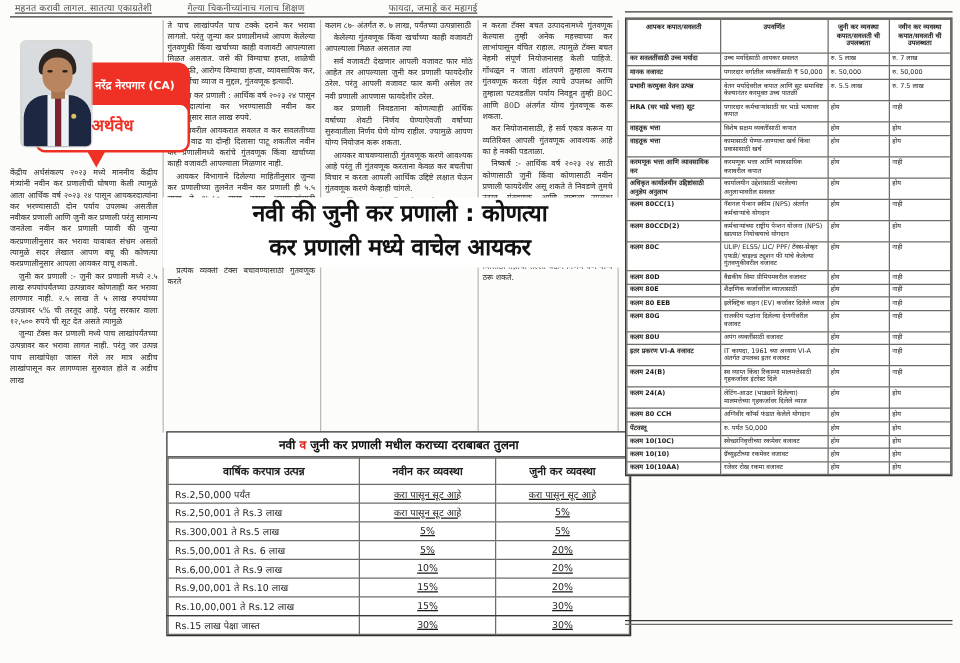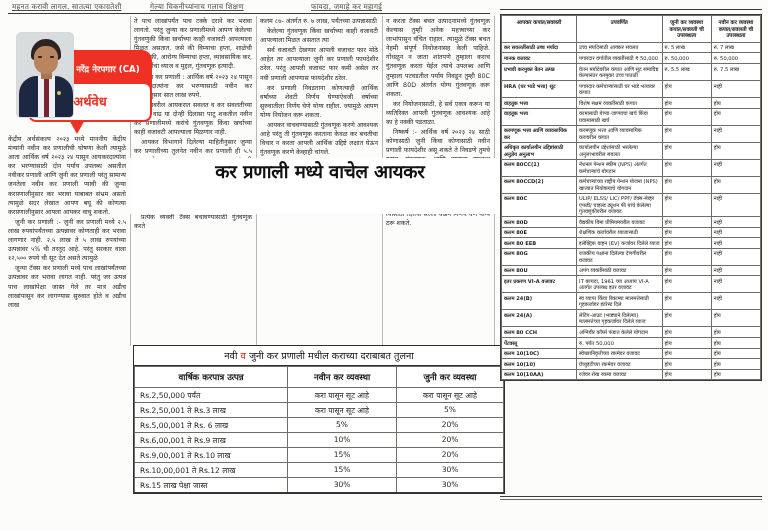--- a/index.html
+++ b/index.html
@@ -125,34 +125,34 @@
     line-height: 27px; letter-spacing: -.2px;
   }
 
   
   .cmp {
     position: absolute; left: 133px; top: 345px; width: 372px;
     border: 1.1px solid #2f2f2c; background: #fff;
   }
   .cmp-title {
     border-bottom: 1.1px solid #2f2f2c;
-    text-align: center; font-weight: normal; font-size: 9.6px;
+    text-align: center; font-weight: bold; font-size: 9.6px;
     padding: 2.5px 0 3px; color: #111;
   }
   .cmp-title .hl { color: #e0241b; }
   .cmp table { width: 100%; border-collapse: collapse; }
   .cmp th, .cmp td {
     border: .8px solid #6e6e69;
     font-size: 7.5px; padding: 2px 3px; color: #1d1d1b;
   }
   .cmp th {
     font-weight: bold; text-align: center; font-size: 8.6px; padding: 4px 2px;
   }
   .cmp td.lbl { text-align: left; padding-left: 5px; }
-  .cmp td.val { text-align: center; }
+  .cmp td.val { text-align: center; text-decoration: underline; }
   .cmp col.c-a { width: 41.5%; }
   .cmp col.c-b { width: 29.5%; }
   .cmp col.c-c { width: 29%; }
 
   .cmp-rule {
     position: absolute; left: 133px; top: 492px; width: 372px; height: 0;
     border-top: 1.6px solid #3a3a36;
   }
 
   
@@ -253,20 +253,21 @@
       <div class="ph-face"></div>
       <div class="ph-eyeL"></div>
       <div class="ph-eyeR"></div>
       <div class="ph-pin"></div>
     </div>
     <div class="badge-name">नरेंद्र नेरपगार (CA)</div>
     <div class="badge-sub">अर्थवेध</div>
   </div>
 
   <div class="headline-box">
+    <div class="headline">नवी की जुनी कर प्रणाली : कोणत्या</div>
     <div class="headline">कर प्रणाली मध्ये वाचेल आयकर</div>
   </div>
 
   <div class="cmp">
     <div class="cmp-title">
       <span>नवी </span><span class="hl">व</span><span> जुनी कर प्रणाली मधील कराच्या दराबाबत तुलना</span>
     </div>
     <table>
       <colgroup>
           <col class="c-a">
@@ -285,20 +286,25 @@
             <td class="lbl">Rs.2,50,000 पर्यंत</td>
             <td class="val">करा पासून सूट आहे</td>
             <td class="val">करा पासून सूट आहे</td>
           </tr>
           <tr>
             <td class="lbl">Rs.2,50,001 ते Rs.3 लाख</td>
             <td class="val">करा पासून सूट आहे</td>
             <td class="val">5%</td>
           </tr>
           <tr>
+            <td class="lbl">Rs.300,001 ते Rs.5 लाख</td>
+            <td class="val">5%</td>
+            <td class="val">5%</td>
+          </tr>
+          <tr>
             <td class="lbl">Rs.5,00,001 ते Rs. 6 लाख</td>
             <td class="val">5%</td>
             <td class="val">20%</td>
           </tr>
           <tr>
             <td class="lbl">Rs.6,00,001 ते Rs.9 लाख</td>
             <td class="val">10%</td>
             <td class="val">20%</td>
           </tr>
           <tr>

